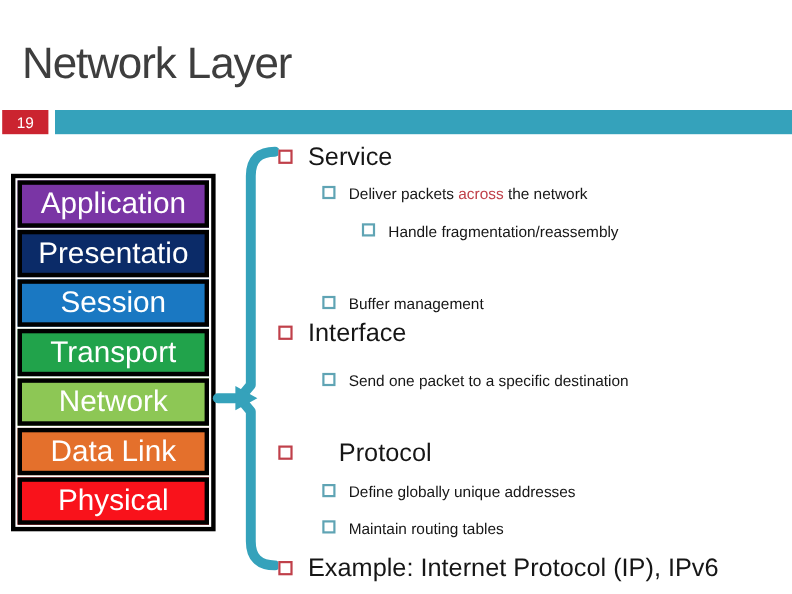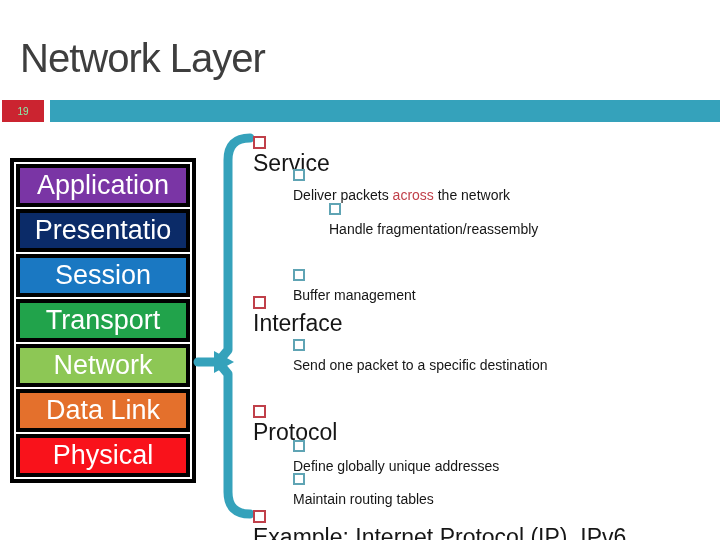--- a/index.html
+++ b/index.html
@@ -10,21 +10,21 @@
   }
   .slide{position:absolute;inset:0;border-radius:26px;}
 
   
   .title{
     position:absolute;left:20px;top:36px;
     font-size:40px;letter-spacing:-1px;color:#3e3e3e;white-space:nowrap;
   }
   .page-badge{
     position:absolute;left:2px;top:100px;width:42px;height:22px;
-    background:var(--badge-red);color:#86efac;font-size:10px;
+    background:var(--badge-red);color:#ffffff;font-size:14px;
     display:flex;align-items:center;justify-content:center;
   }
   .accent-bar{
     position:absolute;left:50px;top:100px;width:670px;height:22px;
     background:var(--accent);
   }
 
   
   .osi-stack{
     position:absolute;left:10px;top:158px;width:186px;height:325px;
@@ -38,21 +38,21 @@
   }
 
   
   .brace-svg{position:absolute;left:188px;top:122px;width:72px;height:404px;}
   .brace-svg path.brace{stroke:var(--accent);stroke-width:9;fill:none;
     stroke-linecap:round;stroke-linejoin:round;}
   .brace-svg path.arrow-tail{stroke:var(--accent);stroke-width:9;fill:none;stroke-linecap:round;}
   .brace-svg polygon{fill:var(--accent);}
 
   
-  .line{position:absolute;display:flex;align-items:flex-start;color:#161616;flex-direction:column;}
+  .line{position:absolute;display:flex;align-items:flex-start;color:#161616;}
   .lvl1{font-size:23px;line-height:29px;}
   .lvl2{font-size:14px;line-height:28px;}
   .sq{flex:none;box-sizing:border-box;background:#fff;}
   .sq1{width:13px;height:13px;border:2px solid var(--bullet-red);margin:8px 14px 0 0;}
   .sq2{width:12px;height:12px;border:2px solid var(--bullet-teal);margin:7px 12px 0 0;}
   .red-word{color:var(--highlight-red);}
   .wrapbox{width:345px;}
 </style>
 </head>
 <body>
@@ -98,21 +98,21 @@
 
   <div class="line lvl1" style="left:253px;top:288px;">
     <span class="sq sq1"></span>
     <span>Interface</span>
   </div>
   <div class="line lvl2" style="left:293px;top:332px;justify-content:center;">
     <span class="sq sq2"></span>
     <span class="wrapbox">Send one packet to a specific destination</span>
   </div>
 
-  <div class="line lvl1" style="left:253px;top:397px;">
+  <div class="line lvl1" style="left:253px;top:397px;gap:28px;">
     <span class="sq sq1"></span>
     <span>Protocol</span>
   </div>
   <div class="line lvl2" style="left:293px;top:433px;">
     <span class="sq sq2"></span>
     <span>Define globally unique addresses</span>
   </div>
   <div class="line lvl2" style="left:293px;top:466px;">
     <span class="sq sq2"></span>
     <span>Maintain routing tables</span>

